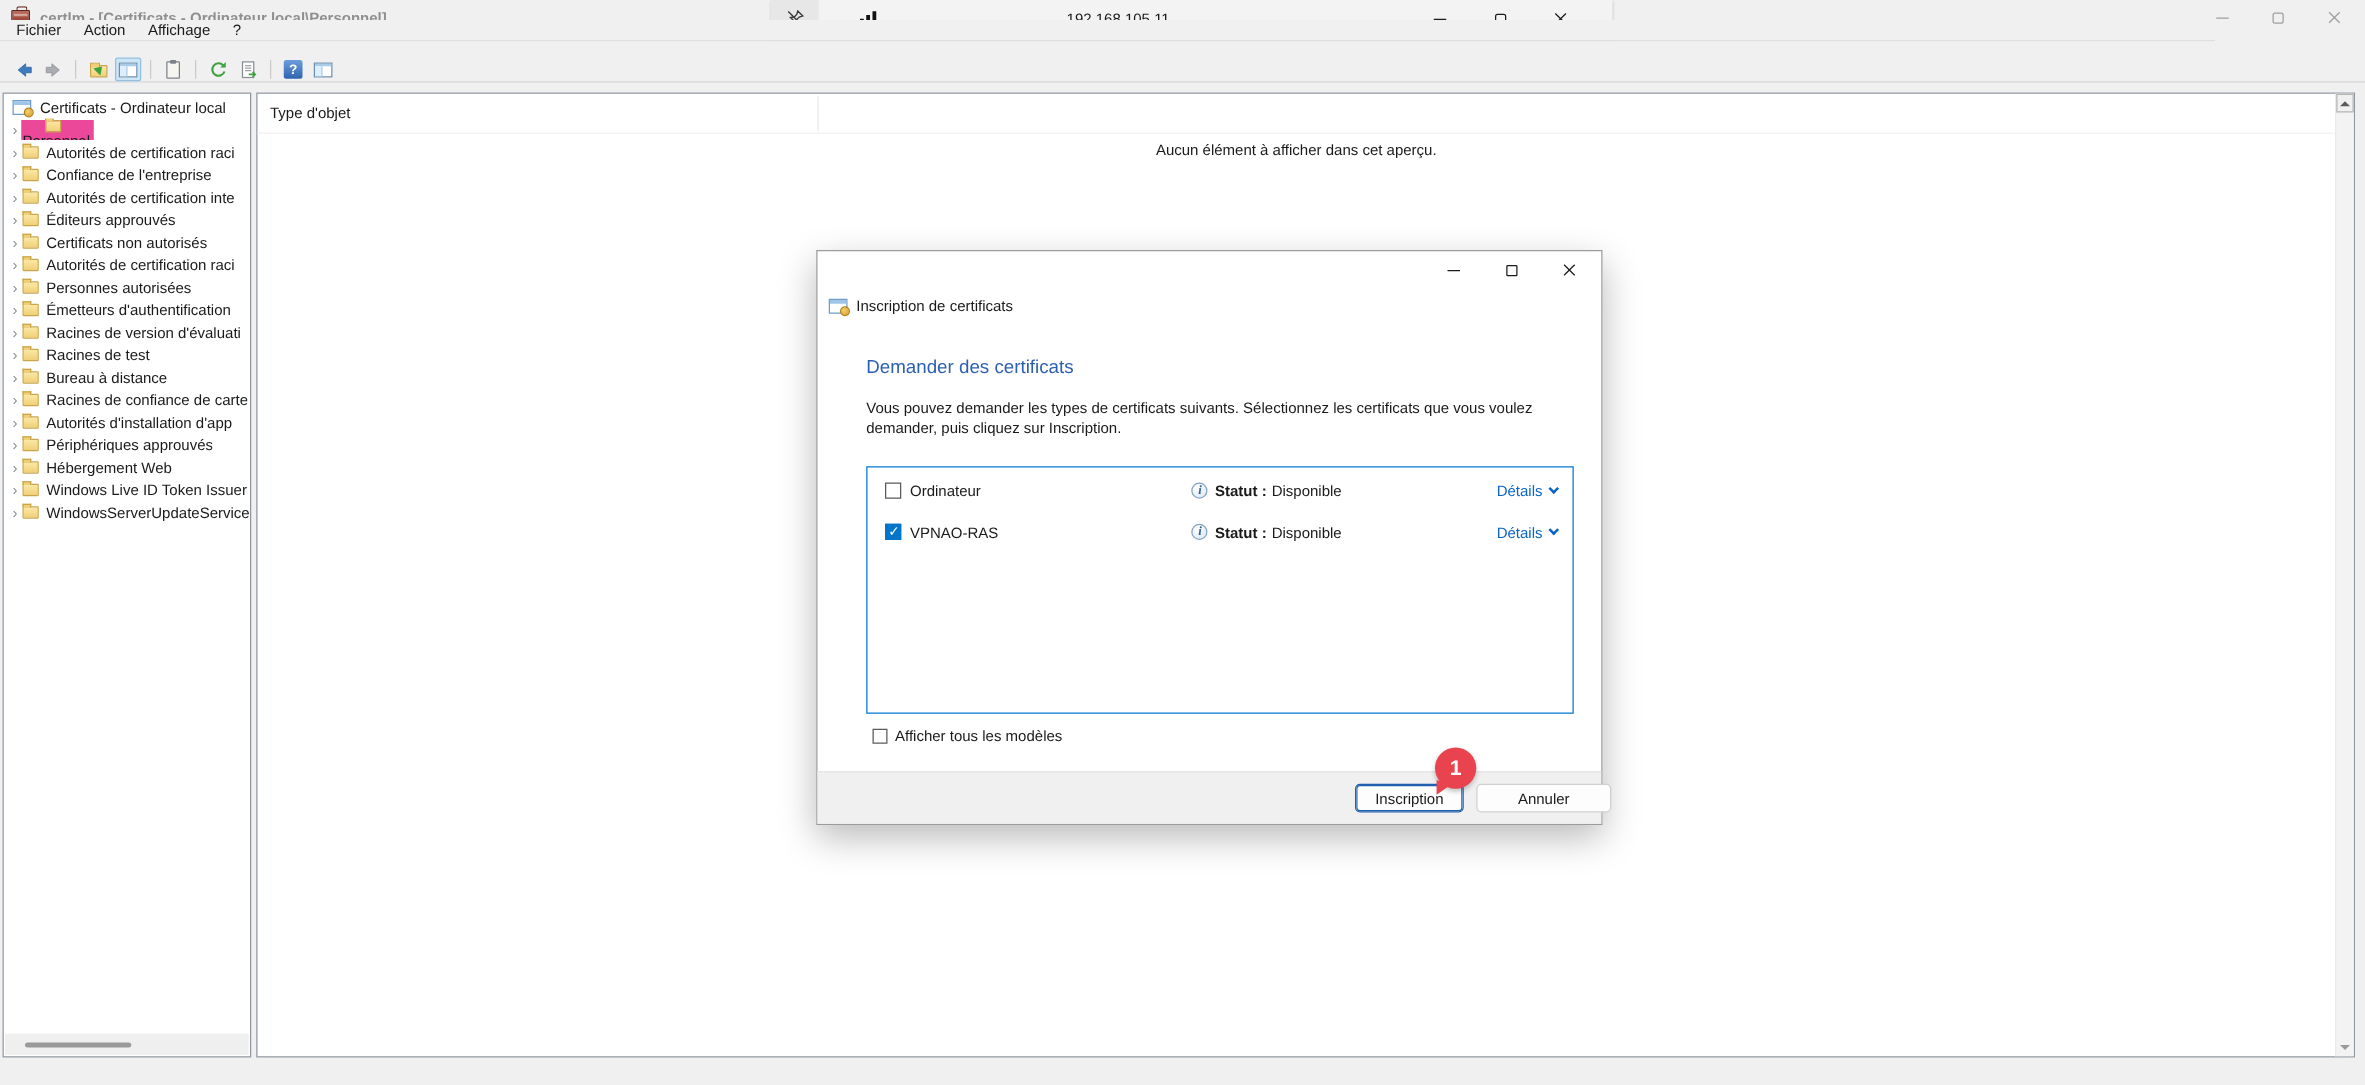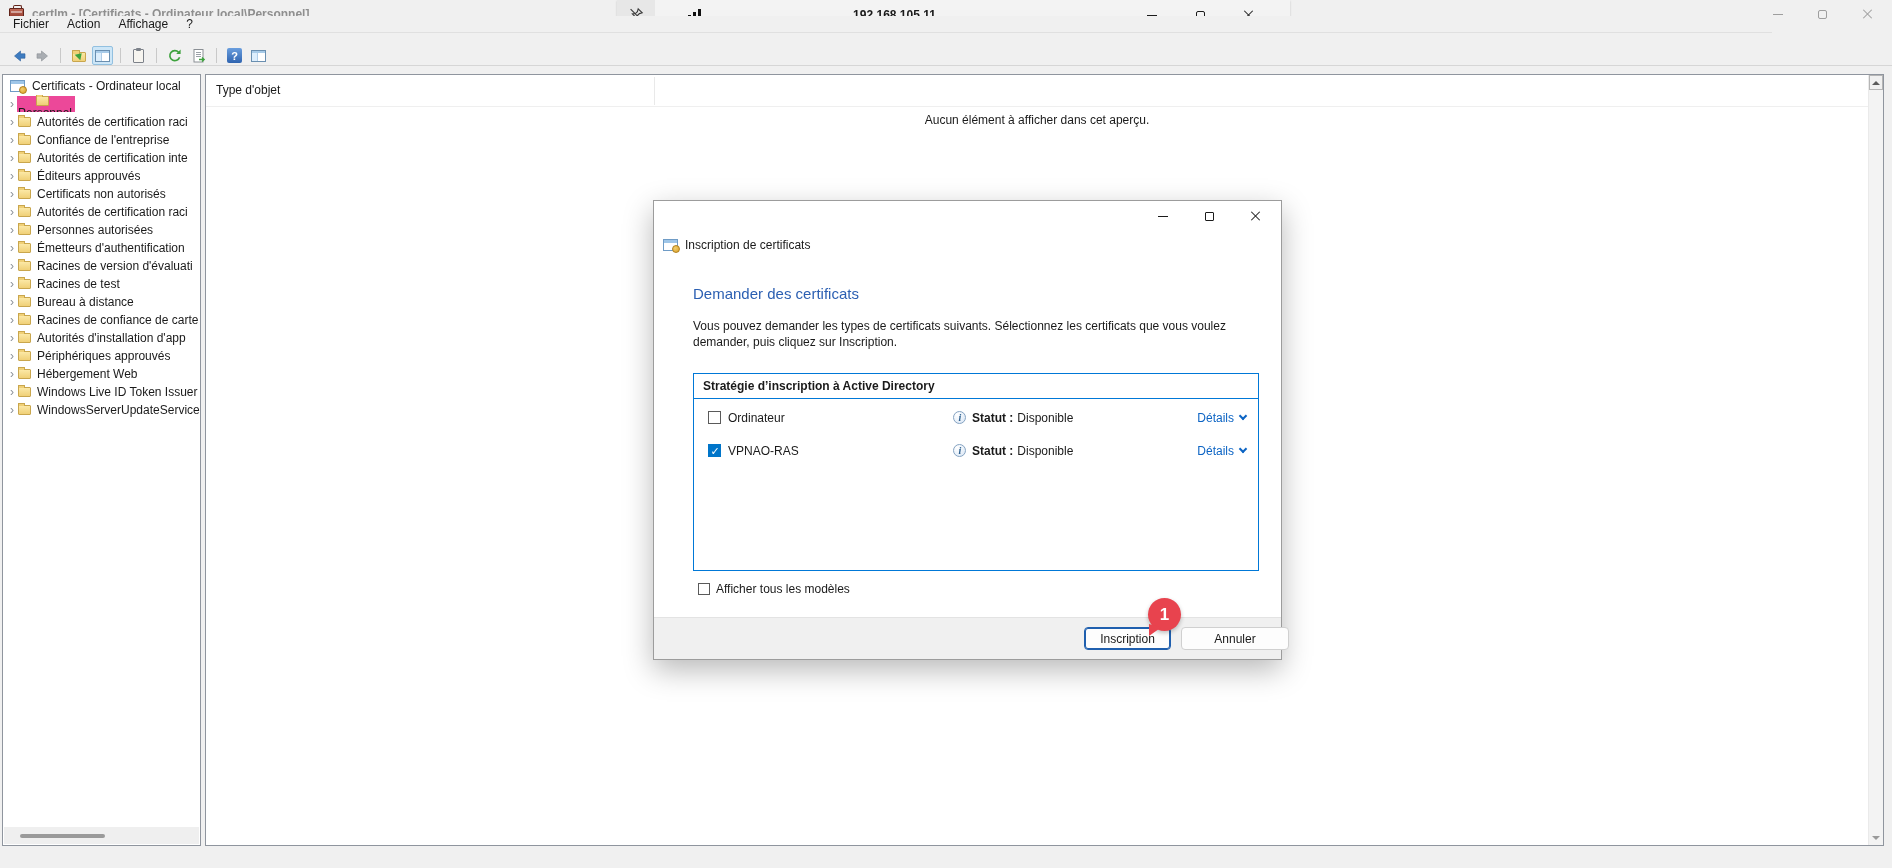--- a/index.html
+++ b/index.html
@@ -25,21 +25,21 @@
   .dim .glyph-restore { border-color:#9e9e9e; --bg:#f0f0f0; }
   .dim .glyph-restore::before { border-color:#9e9e9e; }
   .dim .glyph-close::before,.dim .glyph-close::after { background:#9e9e9e; }
 
   
   .rdp-bar { position:absolute; left:617px; top:0; width:673px; height:30px; background:#f3f3f3; box-shadow:0 1px 2px rgba(0,0,0,.18); display:flex; align-items:center; }
   .pin-btn { width:38px; height:30px; background:#e7e7e7; display:flex; align-items:center; justify-content:center; flex:none; }
   .signal { display:flex; align-items:flex-end; gap:2px; margin-left:28px; height:15px; flex:none; }
   .signal i { display:block; width:3px; background:#111; }
   .s1{height:5px} .s2{height:8px} .s3{height:11px} .s4{height:14px}
-  .rdp-ip { flex:1; text-align:center; color:#1a1a1a; padding-right:40px;font-weight:bold; }
+  .rdp-ip { flex:1; text-align:center; color:#1a1a1a; padding-right:40px; }
   .rdp-controls { display:flex; margin-right:18px; }
   .rdp-controls .wc { width:48px; height:30px; }
 
   
   .menubar { position:absolute; left:0; top:16px; width:1772px; height:17px; background:#f0f0f0; border-bottom:1px solid #e0e0e0; display:flex; align-items:center; padding-left:4px; }
   .menu-item { padding:0 9px; height:17px; line-height:16px; }
 
   
   .toolbar { position:absolute; left:0; top:46px; width:1892px; height:20px; background:#f0f0f0; border-bottom:1px solid #d6d6d6; display:flex; align-items:center; padding-left:8px; gap:3px; }
   .tbtn { width:21px; height:19px; display:flex; align-items:center; justify-content:center; border-radius:2px; flex:none; }
@@ -398,21 +398,20 @@
       </div>
     </div>
     <div class="dlg-header">
       <span class="cert-icon"></span>
       <span>Inscription de certificats</span>
     </div>
     <div class="dlg-heading">Demander des certificats</div>
     <div class="dlg-desc">Vous pouvez demander les types de certificats suivants. Sélectionnez les certificats que vous voulez demander, puis cliquez sur Inscription.</div>
 
     <div class="enroll-list">
-      <div class="el-header">Stratégie d’inscription à Active Directory</div>
       <div class="el-row">
         <span class="cb"></span>
         <span class="el-label">Ordinateur</span>
         <span class="col-status">
           <span class="info-icon"></span>
           <span class="status-label">Statut :</span>
           <span class="status-value">Disponible</span>
         </span>
         <span class="col-details">
           <span>Détails</span>

